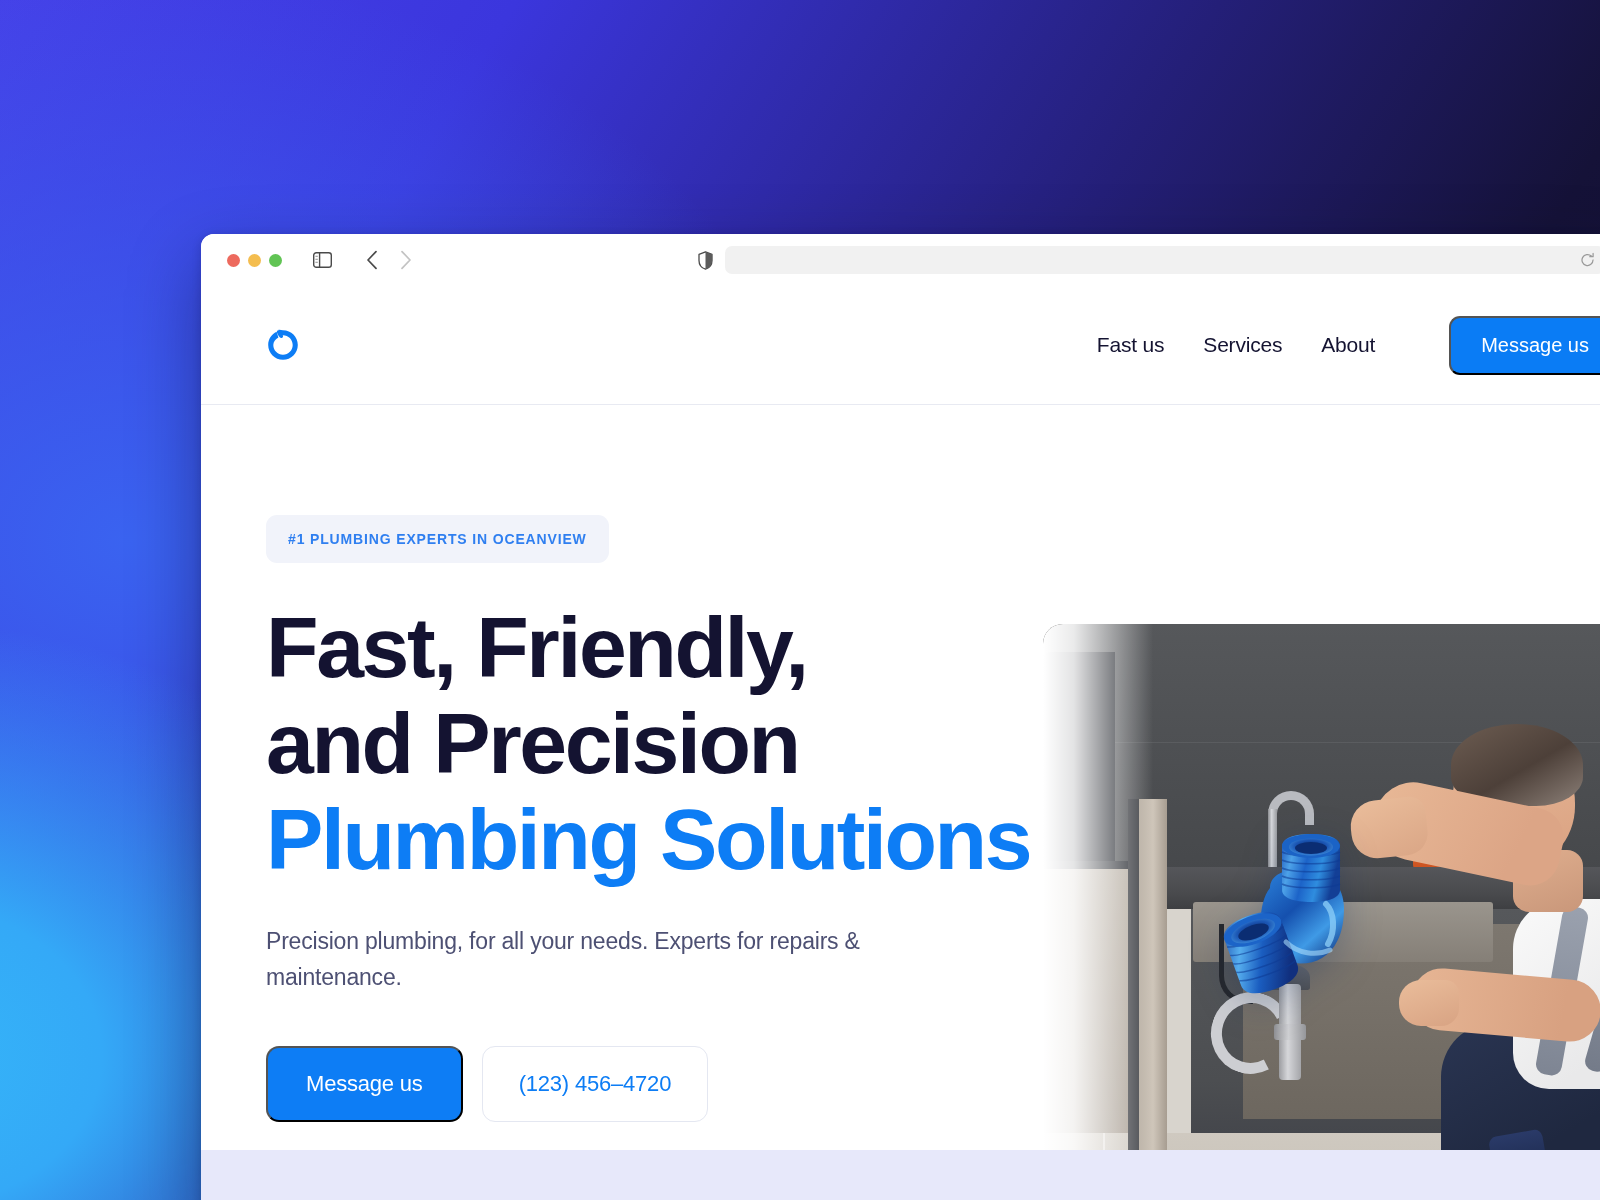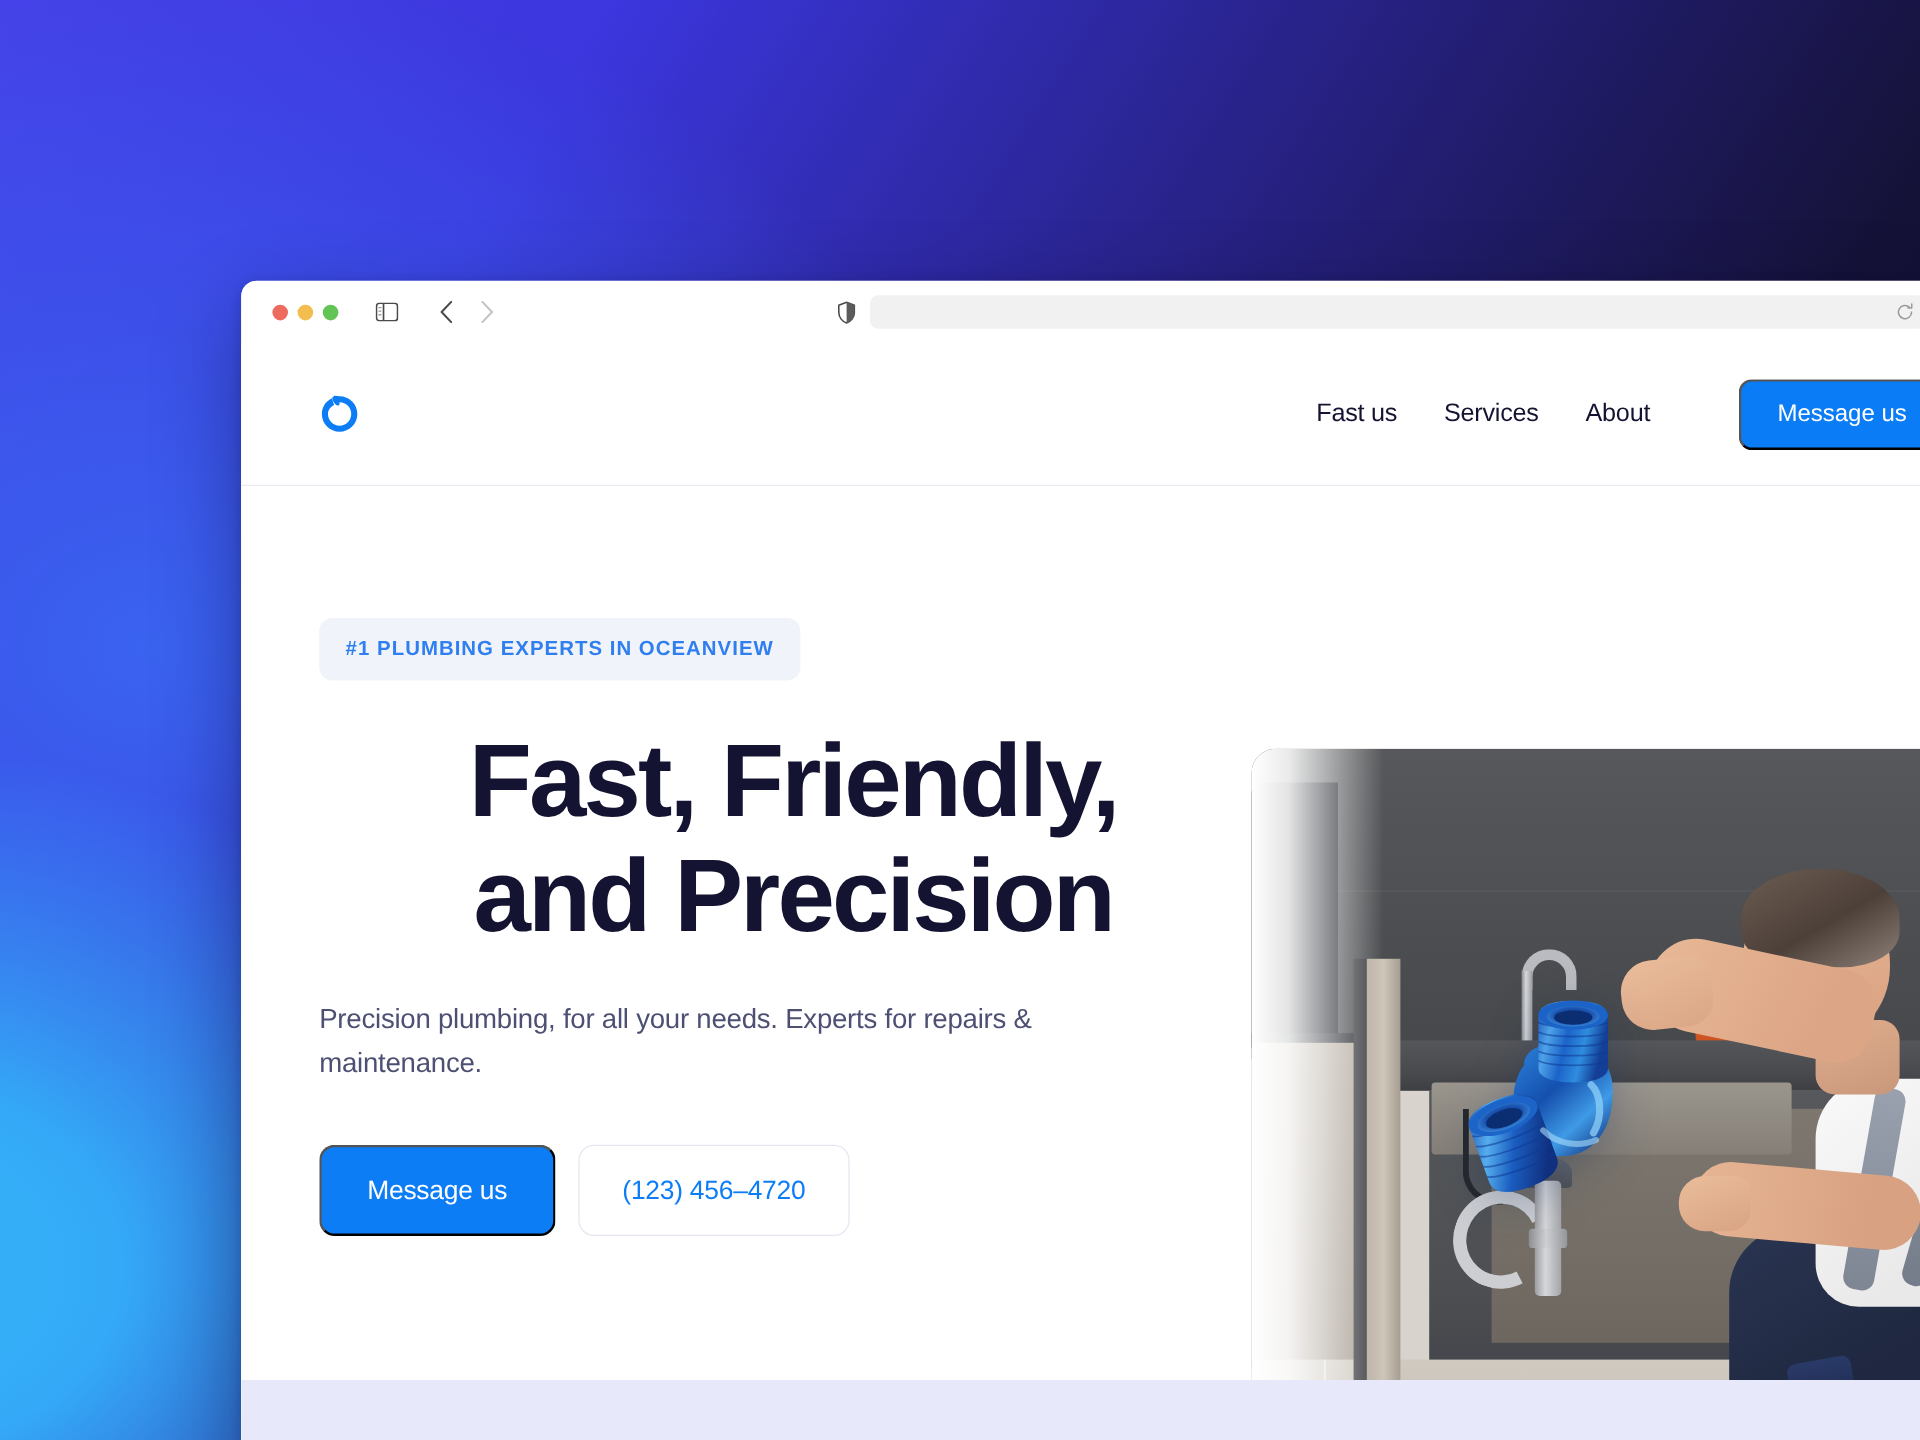--- a/index.html
+++ b/index.html
@@ -141,37 +141,37 @@
     left: 65px;
     top: 110px;
     width: 790px;
     z-index: 5;
   }
 
   #hero-badge {
     display: inline-block;
     background: #f1f3fa;
     color: #2f7ff0;
-    font-size: 17px;
+    font-size: 14px;
     font-weight: 600;
     letter-spacing: 0.85px;
     padding: 16px 22px;
     border-radius: 11px;
   }
 
   #hero-title {
     margin-top: 36px;
     font-size: 86px;
     line-height: 96px;
     font-weight: 700;
     color: #141331;
     letter-spacing: -2.4px;
   }
   #hero-title .accent { color: #0d7df5; display: block; }
-  #hero-title .line { display: block; text-align: center; }
+  #hero-title .line { display: block; }
 
   #hero-subtitle {
     margin-top: 36px;
     width: 630px;
     font-size: 23px;
     line-height: 36px;
     color: #4d5073;
     letter-spacing: -0.2px;
   }
 
@@ -524,20 +524,21 @@
 
     <section id="hero-section">
 
       <div id="hero-copy">
 
         <div id="hero-badge">#1 PLUMBING EXPERTS IN OCEANVIEW</div>
 
         <h1 id="hero-title">
           <span class="line">Fast, Friendly,</span>
           <span class="line">and Precision</span>
+          <span class="accent">Plumbing Solutions</span>
         </h1>
 
         <p id="hero-subtitle">Precision plumbing, for all your needs. Experts for repairs &amp; maintenance.</p>
 
         <div id="hero-actions">
           <button id="hero-primary-button">Message us</button>
           <button id="hero-secondary-button">(123) 456–4720</button>
         </div>
       </div>
 

